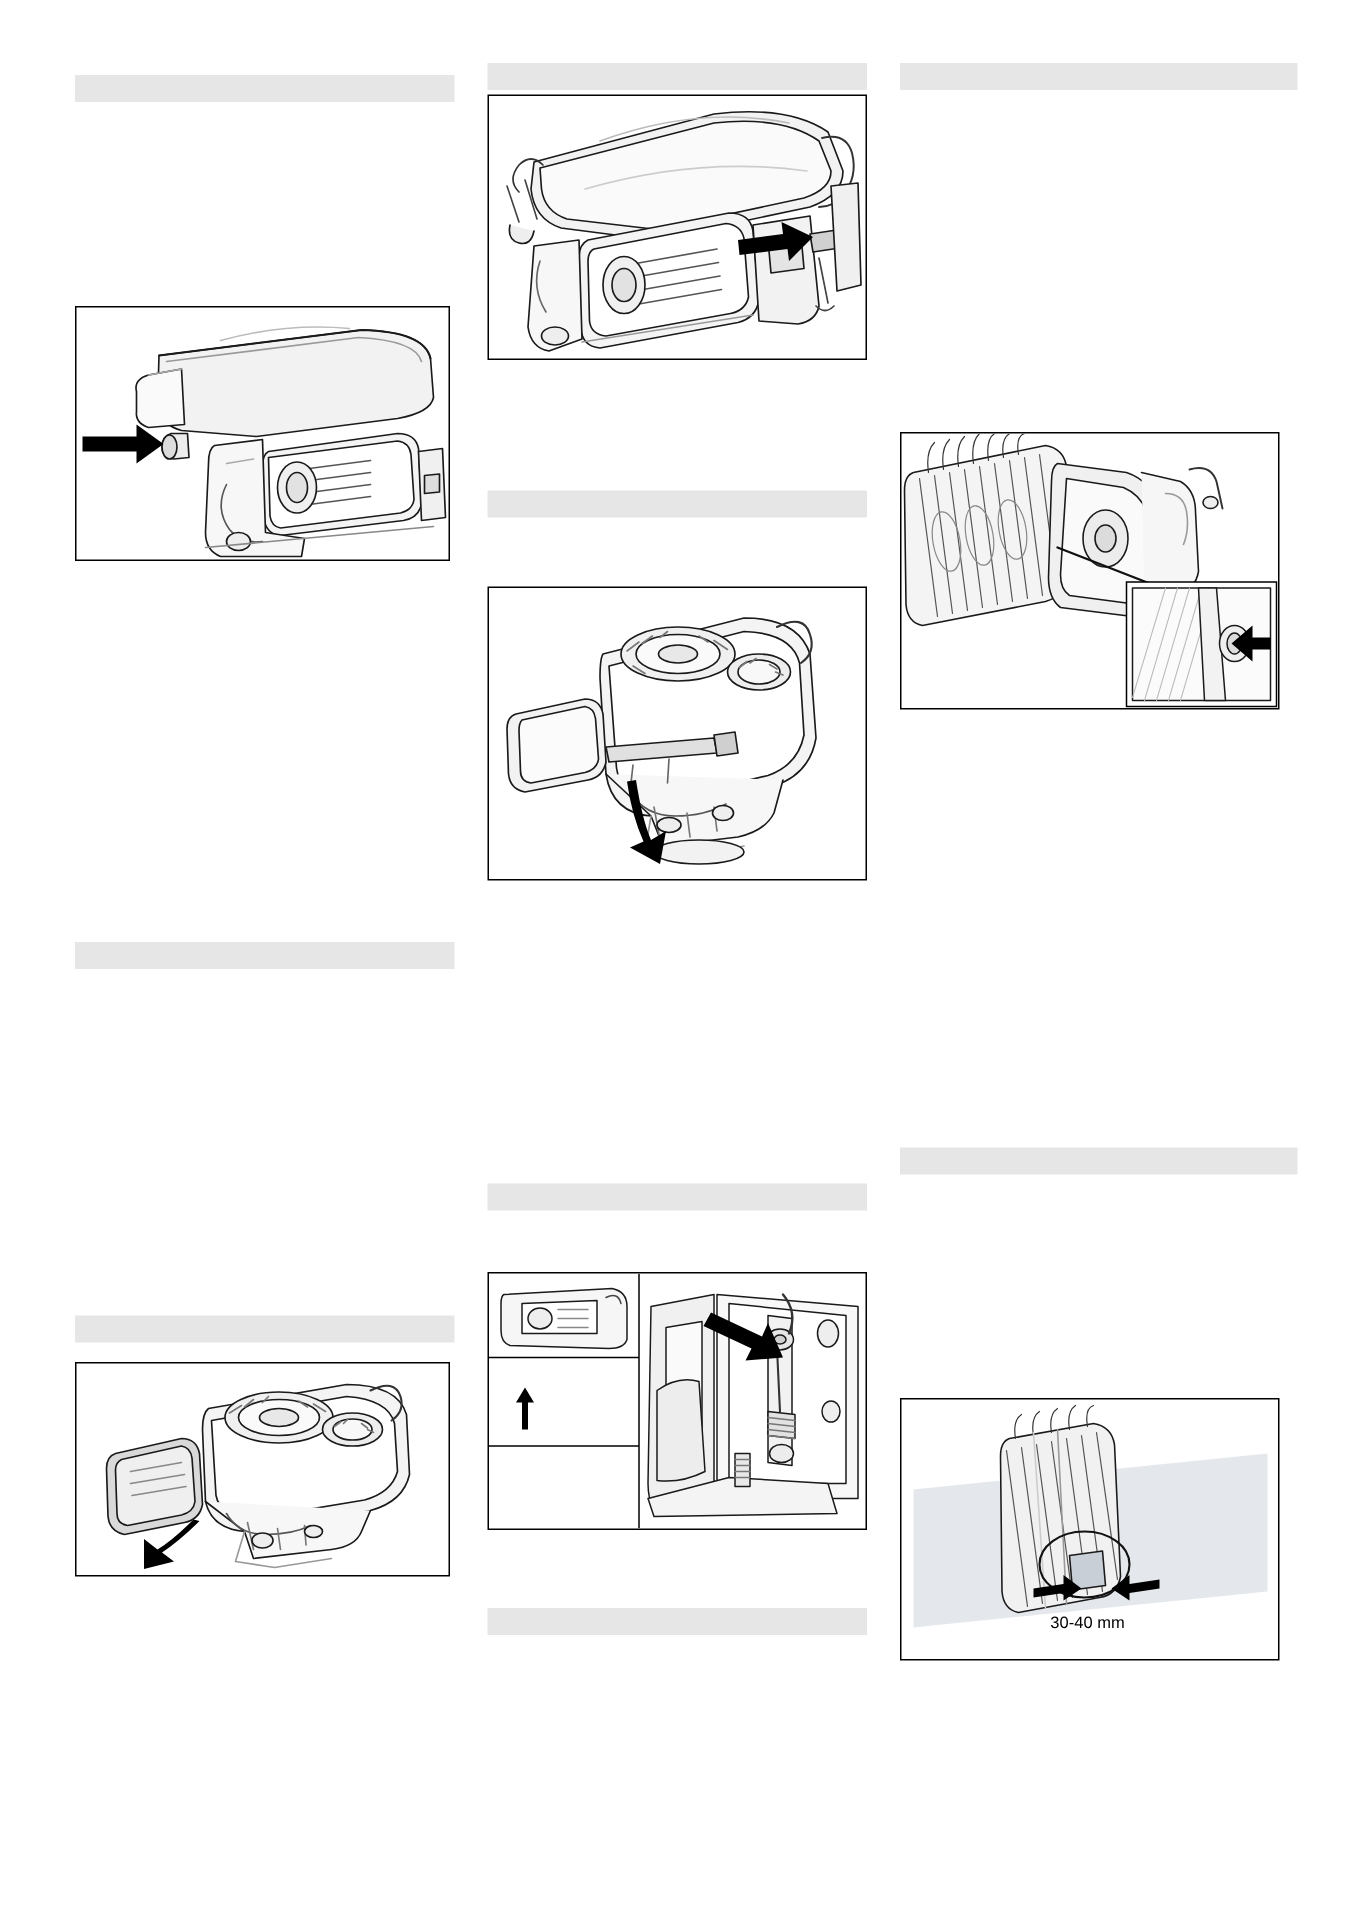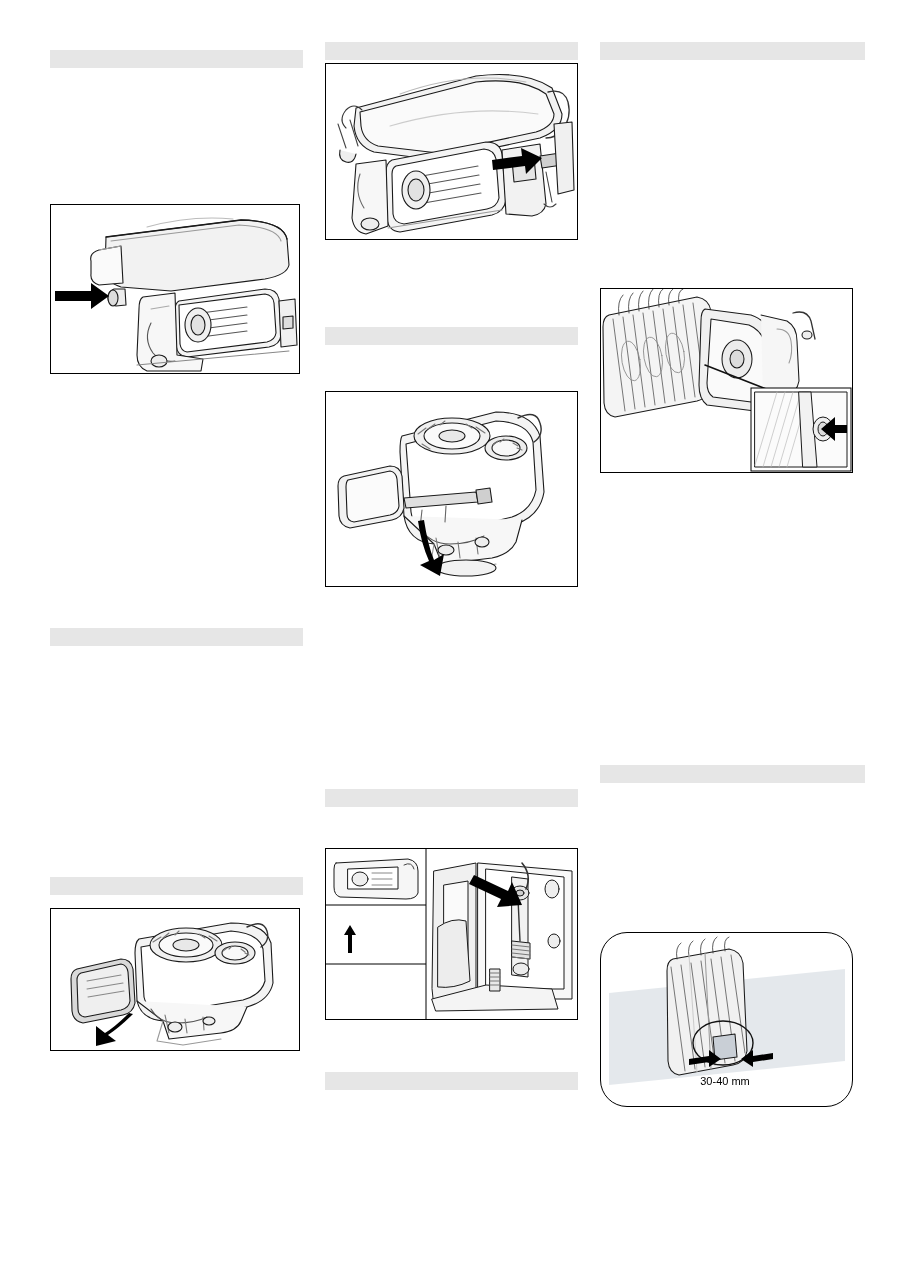--- a/index.html
+++ b/index.html
@@ -351,21 +351,21 @@
         </g>
 
         <g fill="#000" stroke="none">
           <path d="M246 136 L234 136 L234 128 L220 140 L234 152 L234 144 L246 144 Z"></path>
         </g>
       </svg>
     </div>
 
     <div class="bar w-wide" style="left:0; top:765px;"></div>
 
-    <div class="fig" id="fig-7" style="left:0; top:932px; width:253px; height:175px;border-radius:27px;">
+    <div class="fig" id="fig-7" style="left:0; top:932px; width:253px; height:175px;">
       <svg width="251" height="173" viewBox="0 0 251 173">
 
         <g>
           <path d="M8 60 L244 36 L244 128 L8 152 Z" fill="#dfe4e9" opacity="0.85"></path>
         </g>
         <g fill="none" stroke="#1a1a1a" stroke-width="1.05" stroke-linejoin="round" stroke-linecap="round">
 
           <path d="M72 26 L128 16 Q140 18 142 30 L146 118 Q144 130 132 132 L78 142 Q68 140 67 128 L66 38 Q66 28 72 26 Z" fill="#f1f1f1"></path>
 
           <g stroke="#555" stroke-width="0.8">

